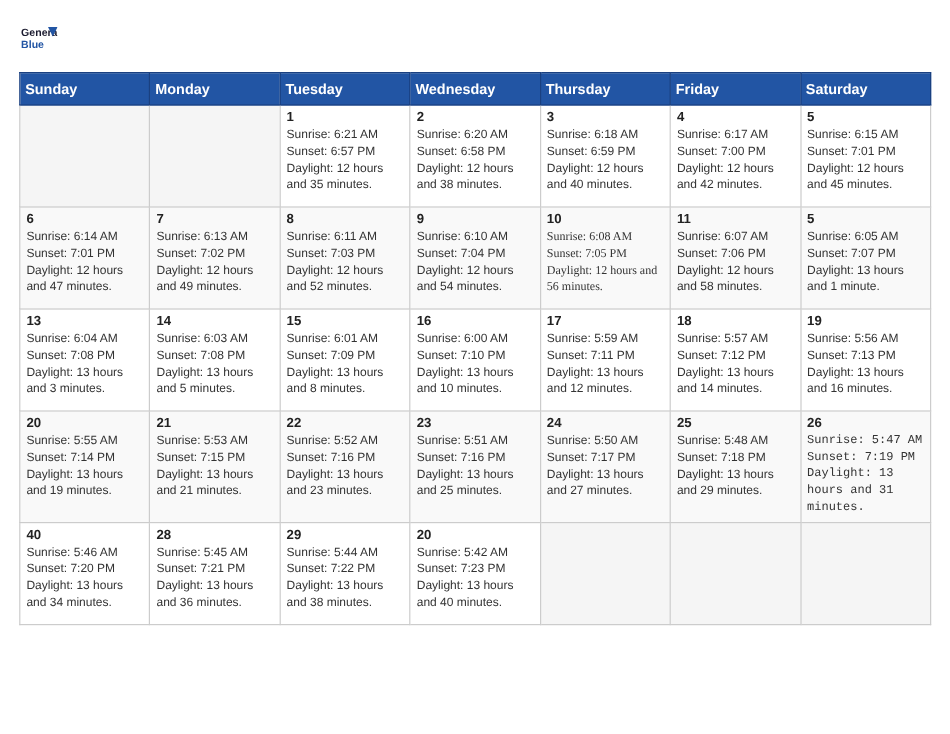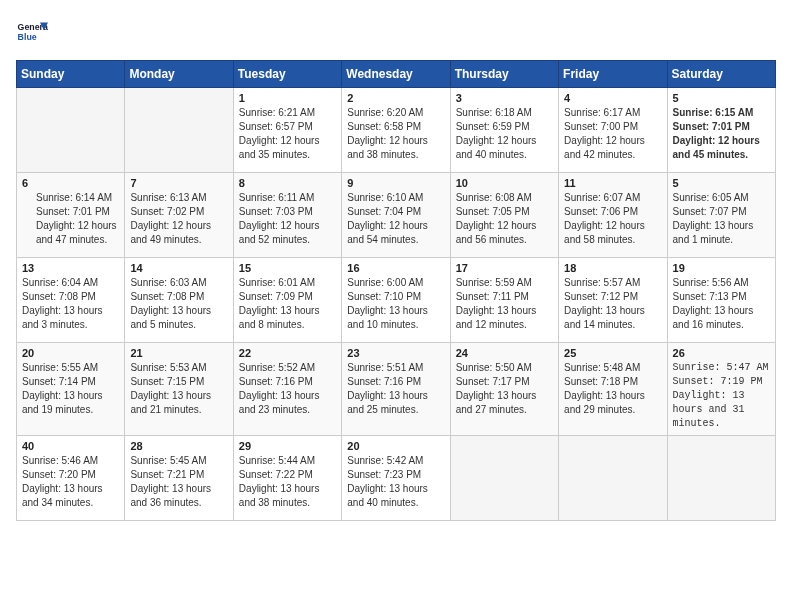--- a/index.html
+++ b/index.html
@@ -131,29 +131,29 @@
 Daylight: 12 hours and 40 minutes.</div>
         </td>
         <td>
           <div class="day-num">4</div>
           <div class="day-info" style="white-space: pre-line;">Sunrise: 6:17 AM
 Sunset: 7:00 PM
 Daylight: 12 hours and 42 minutes.</div>
         </td>
         <td>
           <div class="day-num">5</div>
-          <div class="day-info" style="white-space: pre-line; font-weight: bold;">Sunrise: 6:15 AM
+          <div class="day-info" style="white-space: pre-line;">Sunrise: 6:15 AM
 Sunset: 7:01 PM
 Daylight: 12 hours and 45 minutes.</div>
         </td>
       </tr>
       <tr>
         <td>
           <div class="day-num">6</div>
-          <div class="day-info" style="white-space: pre-line; margin-left: 14px;">Sunrise: 6:14 AM
+          <div class="day-info" style="white-space: pre-line;">Sunrise: 6:14 AM
 Sunset: 7:01 PM
 Daylight: 12 hours and 47 minutes.</div>
         </td>
         <td>
           <div class="day-num">7</div>
           <div class="day-info" style="white-space: pre-line;">Sunrise: 6:13 AM
 Sunset: 7:02 PM
 Daylight: 12 hours and 49 minutes.</div>
         </td>
         <td>
@@ -163,21 +163,21 @@
 Daylight: 12 hours and 52 minutes.</div>
         </td>
         <td>
           <div class="day-num">9</div>
           <div class="day-info" style="white-space: pre-line;">Sunrise: 6:10 AM
 Sunset: 7:04 PM
 Daylight: 12 hours and 54 minutes.</div>
         </td>
         <td>
           <div class="day-num">10</div>
-          <div class="day-info" style="white-space: pre-line;">Sunrise: 6:08 AM
+          <div class="day-info" style="white-space: pre-line; font-family: Liberation Serif, serif;">Sunrise: 6:08 AM
 Sunset: 7:05 PM
 Daylight: 12 hours and 56 minutes.</div>
         </td>
         <td>
           <div class="day-num">11</div>
           <div class="day-info" style="white-space: pre-line;">Sunrise: 6:07 AM
 Sunset: 7:06 PM
 Daylight: 12 hours and 58 minutes.</div>
         </td>
         <td>

